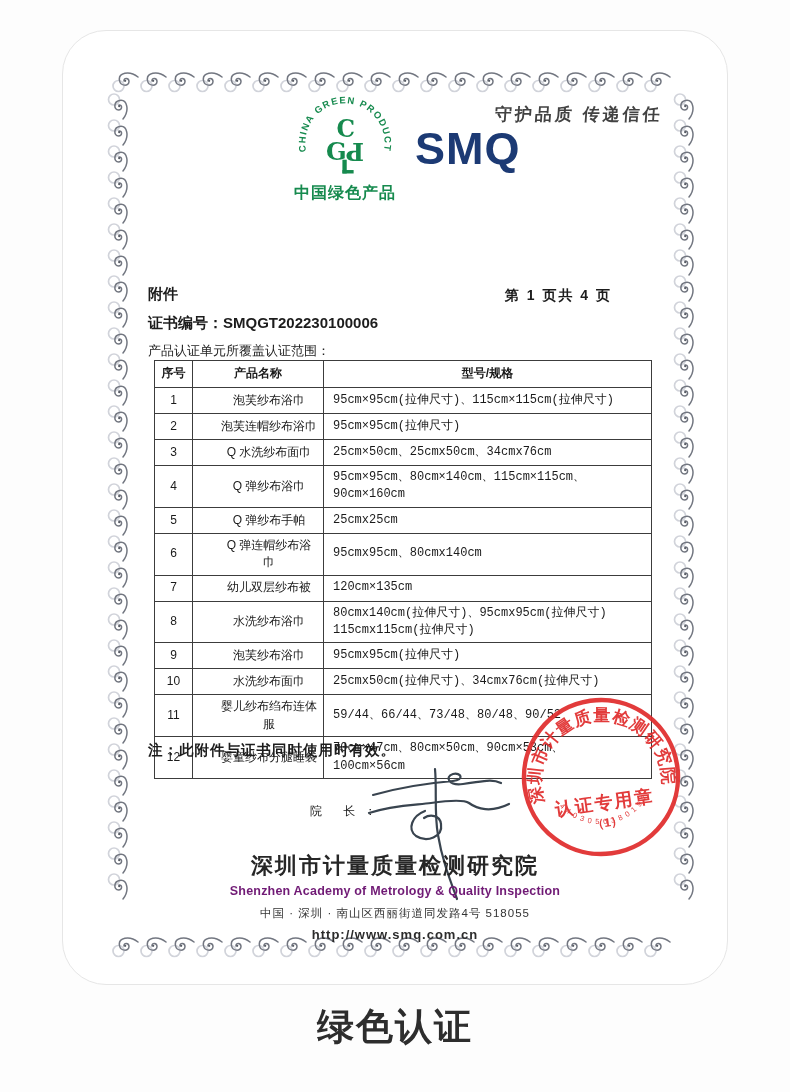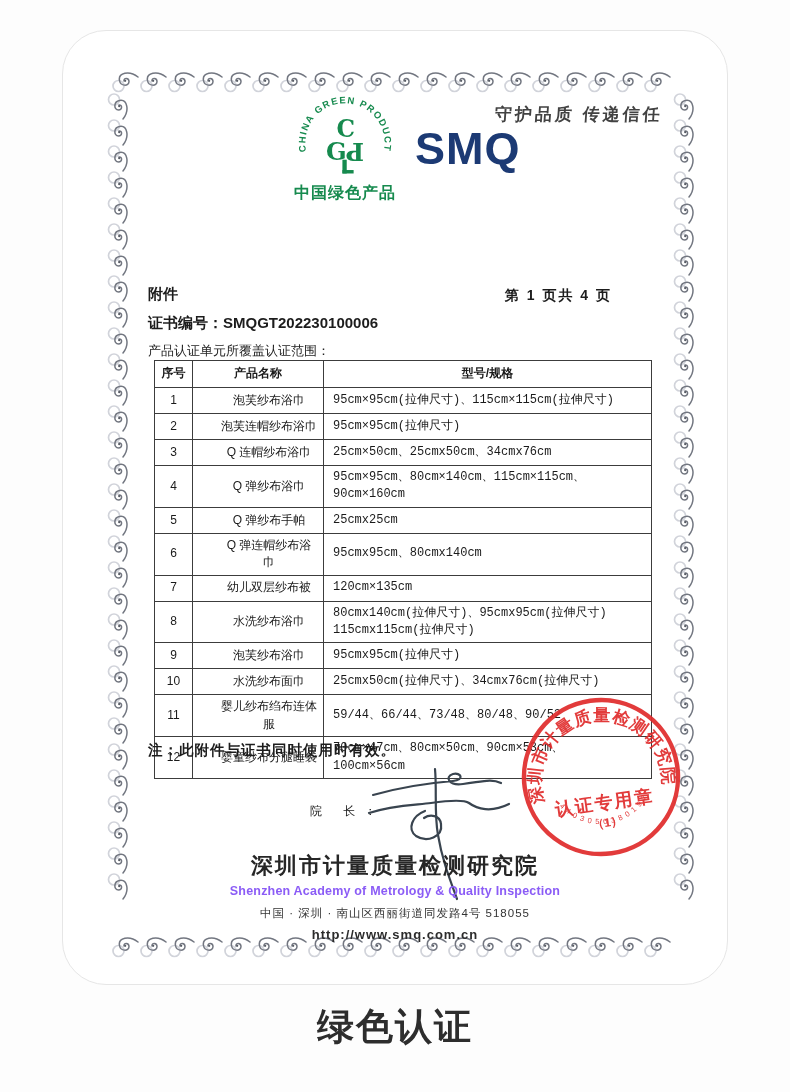--- a/index.html
+++ b/index.html
@@ -54,21 +54,21 @@
   
   .note { position:absolute; left:85px; top:710px; font-size:14.5px; font-weight:600;
           letter-spacing:1px; }
   .sig-label { position:absolute; left:247px; top:772px; font-size:12px; font-weight:normal;
                letter-spacing:9px; }
   .sig-svg { position:absolute; left:300px; top:728px; }
   .stamp { position:absolute; left:452px; top:660px; width:172px; height:172px; opacity:.92; }
   
   .footer { position:absolute; left:0; right:0; top:820px; text-align:center; }
   .org-cn { font-size:22px; font-weight:bold; color:#262626; letter-spacing:2px; }
-  .org-en { font-size:12.5px; font-weight:bold; color:#8b5cf6; margin-top:3px; letter-spacing:.2px; }
+  .org-en { font-size:12.5px; font-weight:bold; color:#701a75; margin-top:3px; letter-spacing:.2px; }
   .addr   { font-size:11.5px; color:#333; margin-top:8px; letter-spacing:1px; }
   .web    { font-size:13px; font-weight:bold; color:#2b2b2b; margin-top:6px; letter-spacing:1px; }
   
   .caption { position:absolute; left:0; right:0; top:1002px; text-align:center;
              font-size:37px; font-weight:600; color:#2d2d2d; letter-spacing:2px; }
 </style>
 </head>
 <body>
 
 <div class="cert-page">
@@ -635,21 +635,21 @@
           <td>泡芙纱布浴巾</td>
           <td>95cm×95cm(拉伸尺寸)、115cm×115cm(拉伸尺寸)</td>
         </tr>
         <tr>
           <td>2</td>
           <td>泡芙连帽纱布浴巾</td>
           <td>95cm×95cm(拉伸尺寸)</td>
         </tr>
         <tr>
           <td>3</td>
-          <td>Q 连帽纱布浴巾</td>
+          <td>Q 水洗纱布面巾</td>
           <td>25cm×50cm、25cmx50cm、34cmx76cm</td>
         </tr>
         <tr>
           <td>4</td>
           <td>Q 弹纱布浴巾</td>
           <td>95cm×95cm、80cm×140cm、115cm×115cm、
 90cm×160cm</td>
         </tr>
         <tr>
           <td>5</td>

